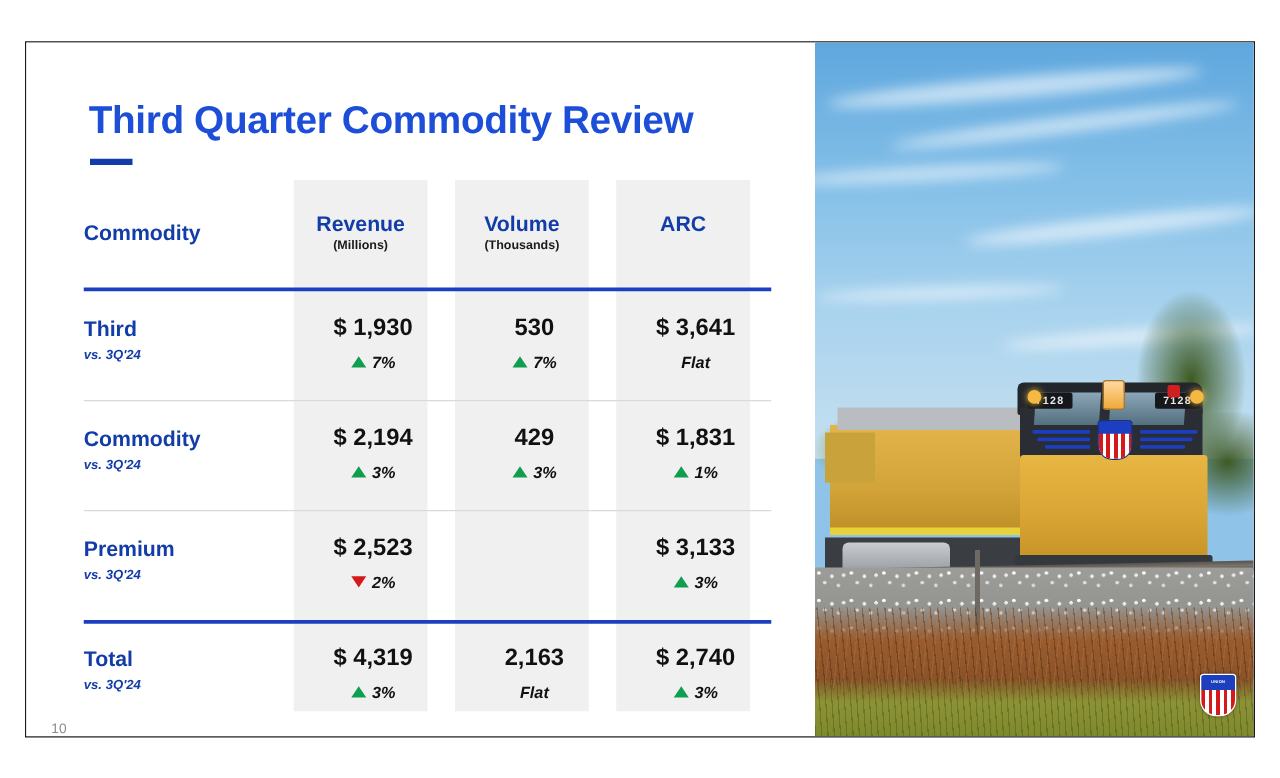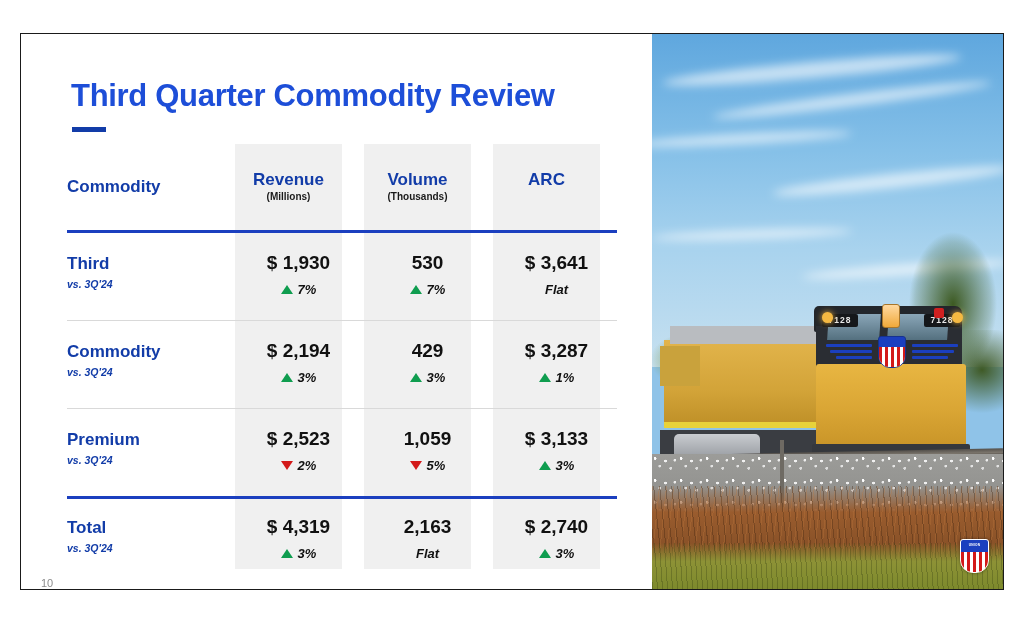--- a/index.html
+++ b/index.html
@@ -336,37 +336,33 @@
         <div class="vs">vs. 3Q'24</div>
         <div class="cell k1">
           <span class="val">$ 2,194</span>
           <span class="delta"><i class="tri up"></i><b>3%</b></span>
         </div>
         <div class="cell k2">
           <span class="val">429</span>
           <span class="delta"><i class="tri up"></i><b>3%</b></span>
         </div>
         <div class="cell k3">
-          <span class="val">$ 3,287</span>
+          <span class="val">$ 1,831</span>
           <span class="delta"><i class="tri up"></i><b>1%</b></span>
         </div>
       </div>
 
       <div class="rule-thin" style="top:264px"></div>
 
       <div class="row" style="top:274px">
         <div class="name">Premium</div>
         <div class="vs">vs. 3Q'24</div>
         <div class="cell k1">
           <span class="val">$ 2,523</span>
           <span class="delta"><i class="tri down"></i><b>2%</b></span>
-        </div>
-        <div class="cell k2">
-          <span class="val">1,059</span>
-          <span class="delta"><i class="tri down"></i><b>5%</b></span>
         </div>
         <div class="cell k3">
           <span class="val">$ 3,133</span>
           <span class="delta"><i class="tri up"></i><b>3%</b></span>
         </div>
       </div>
 
       <div class="rule-blue" style="top:352px"></div>
 
       <div class="row" style="top:362px">

